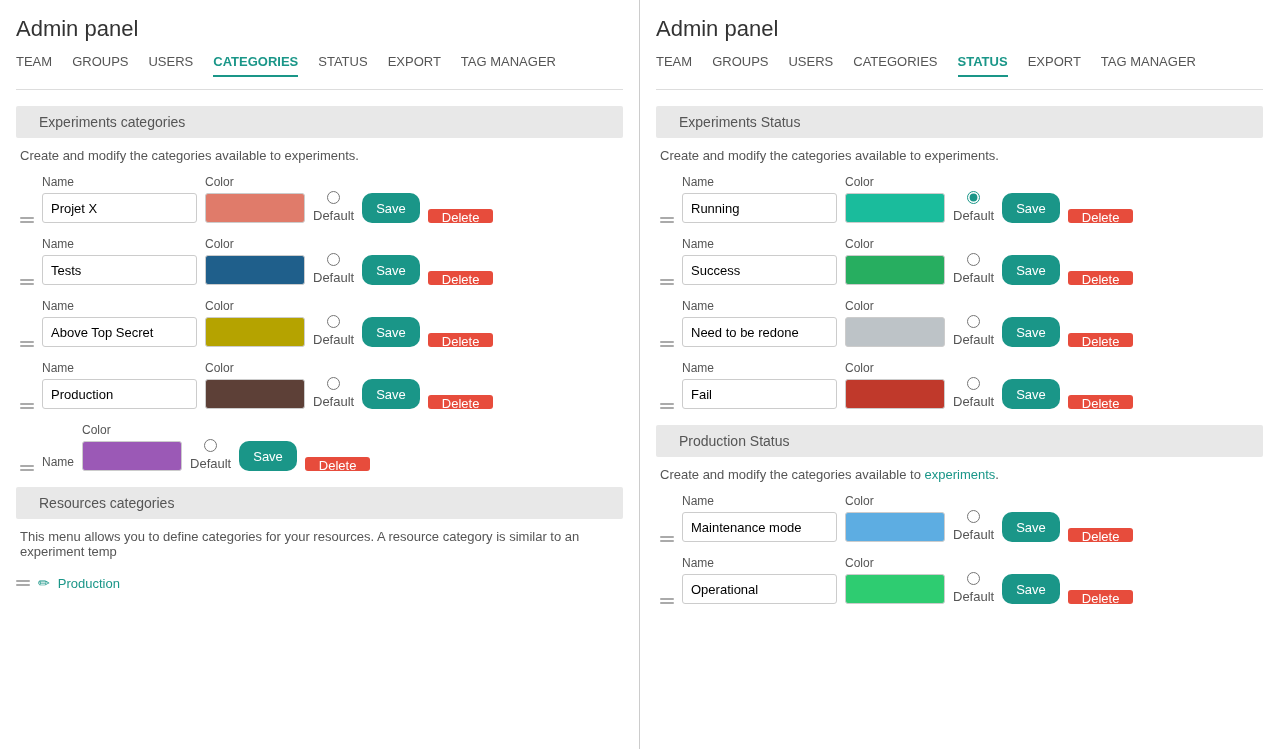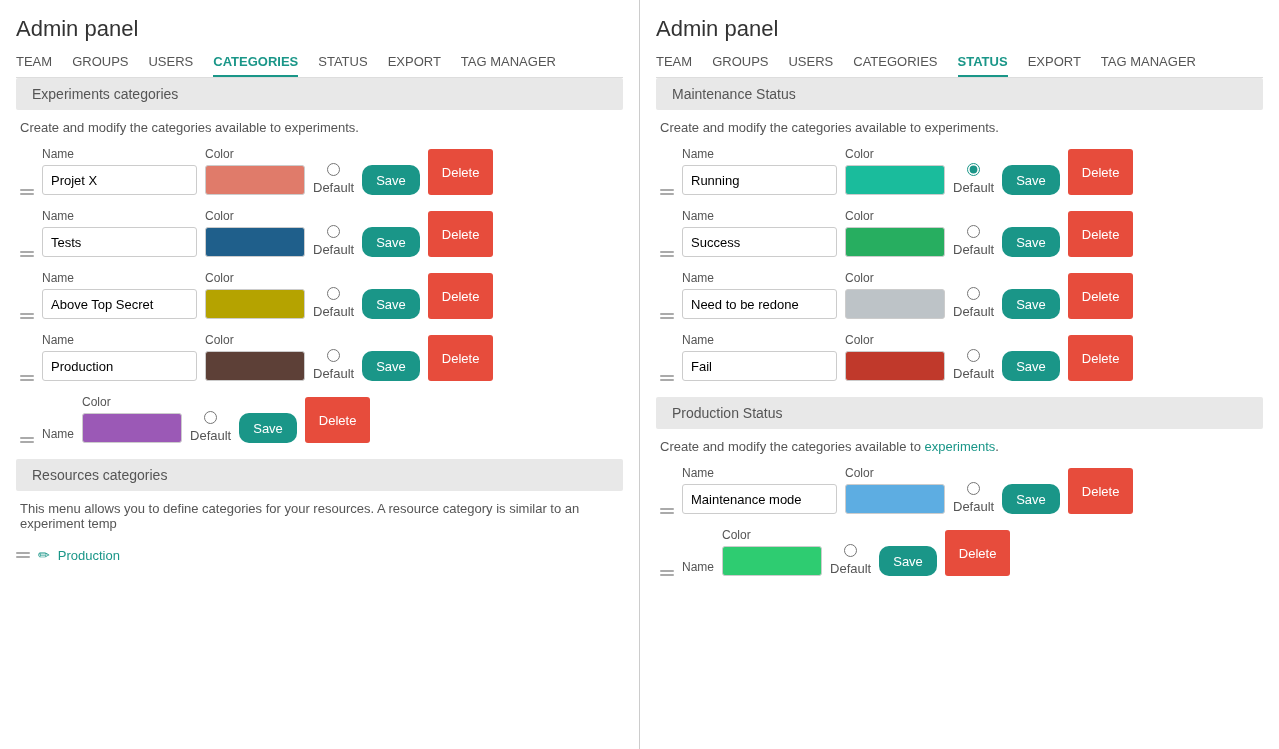--- a/index.html
+++ b/index.html
@@ -24,41 +24,42 @@
       font-size: 22px;
       font-weight: normal;
       margin-bottom: 12px;
       color: #333;
     }
 
     .nav-bar {
       display: flex;
       gap: 20px;
       border-bottom: 1px solid #ddd;
-      padding-bottom: 0;
+      margin-bottom: 16px;
+      padding-bottom: 12px;
     }
 
     .nav-item {
       font-size: 13px;
       color: #555;
       padding-bottom: 6px;
       cursor: pointer;
       text-decoration: none;
       white-space: nowrap;
     }
 
     .nav-item.active {
       color: #1a9688;
       border-bottom: 2px solid #1a9688;
       font-weight: bold;
     }
 
     .section-header {
       background: #e8e8e8;
-      padding: 8px 16px;
+      padding: 8px 23px;
       font-size: 14px;
       color: #555;
       margin-bottom: 10px;
       border-radius: 2px;
     }
 
     .section-desc {
       font-size: 13px;
       color: #555;
       margin-bottom: 12px;
@@ -147,21 +148,21 @@
     }
 
     .btn-delete {
       background: #e74c3c;
       color: #fff;
       border: none;
       padding: 1px 14px;
       border-radius: 3px;
       cursor: pointer;
       font-size: 13px;
-      height: 46px;
+      height: 14px;
     }
 
     .resources-section {
       margin-top: 16px;
     }
 
     .resource-item {
       display: flex;
       align-items: center;
       gap: 8px;
@@ -323,21 +324,21 @@
     <nav class="nav-bar">
       <a class="nav-item">TEAM</a>
       <a class="nav-item">GROUPS</a>
       <a class="nav-item">USERS</a>
       <a class="nav-item">CATEGORIES</a>
       <a class="nav-item active">STATUS</a>
       <a class="nav-item">EXPORT</a>
       <a class="nav-item">TAG MANAGER</a>
     </nav>
 
-    <div class="section-header">Maintenance Status</div>
+    <div class="section-header">Experiments Status</div>
     <p class="section-desc">Create and modify the categories available to experiments.</p>
 
     <div class="category-row">
       <div class="drag-handle">
           <span></span>
           <span></span>
         </div>
       <div class="field-group">
         <div class="field-label">Name</div>
         <input class="name-input" type="text" value="Running" style="">
@@ -444,20 +445,21 @@
         <button class="btn-delete">Delete</button>
       </div>
 
       <div class="category-row">
         <div class="drag-handle">
             <span></span>
             <span></span>
           </div>
         <div class="field-group">
           <div class="field-label">Name</div>
+          <input class="name-input" type="text" value="Operational" style="">
         </div>
         <div class="field-group">
           <div class="field-label">Color</div>
           <div class="color-swatch" style="background-color:#2ecc71;"></div>
         </div>
         <label class="radio-label">
           <input type="radio" name="default-res" style=""> 
             <span>Default</span>
         </label>
         <button class="btn-save">Save</button>

